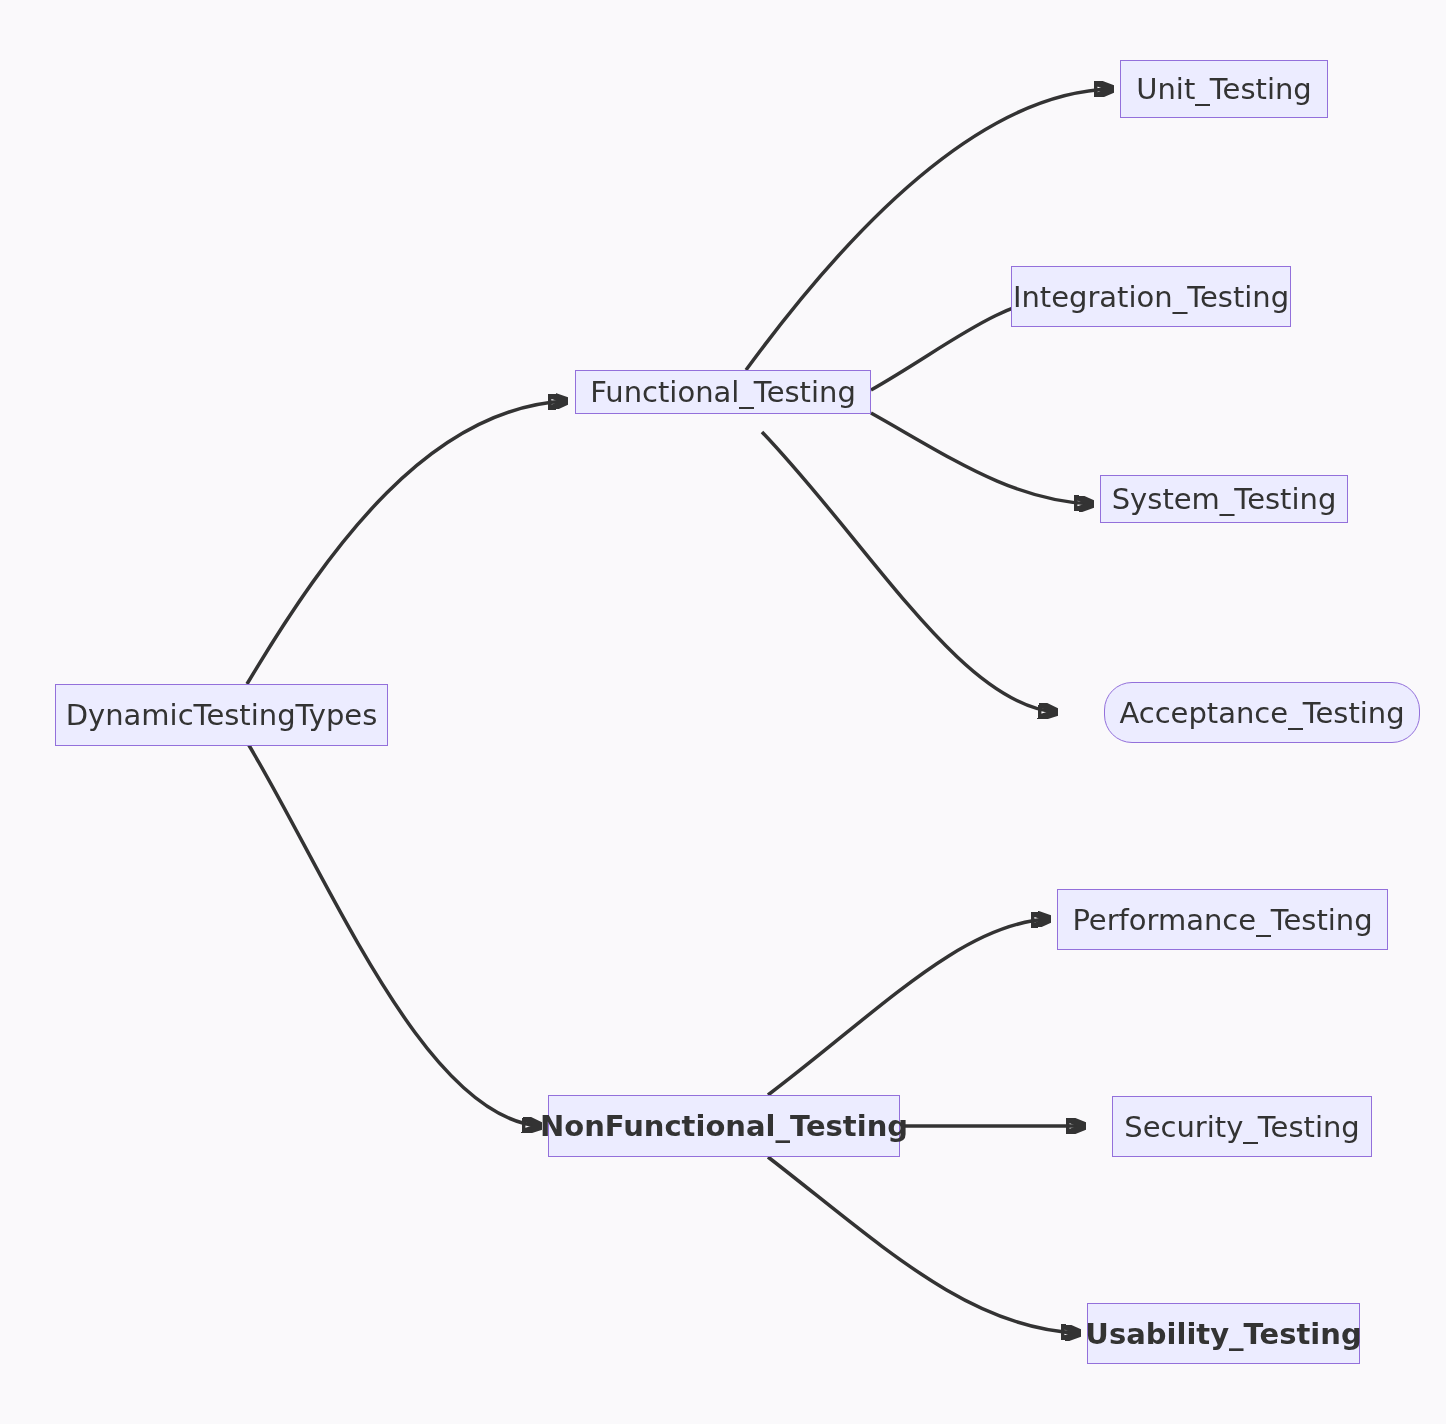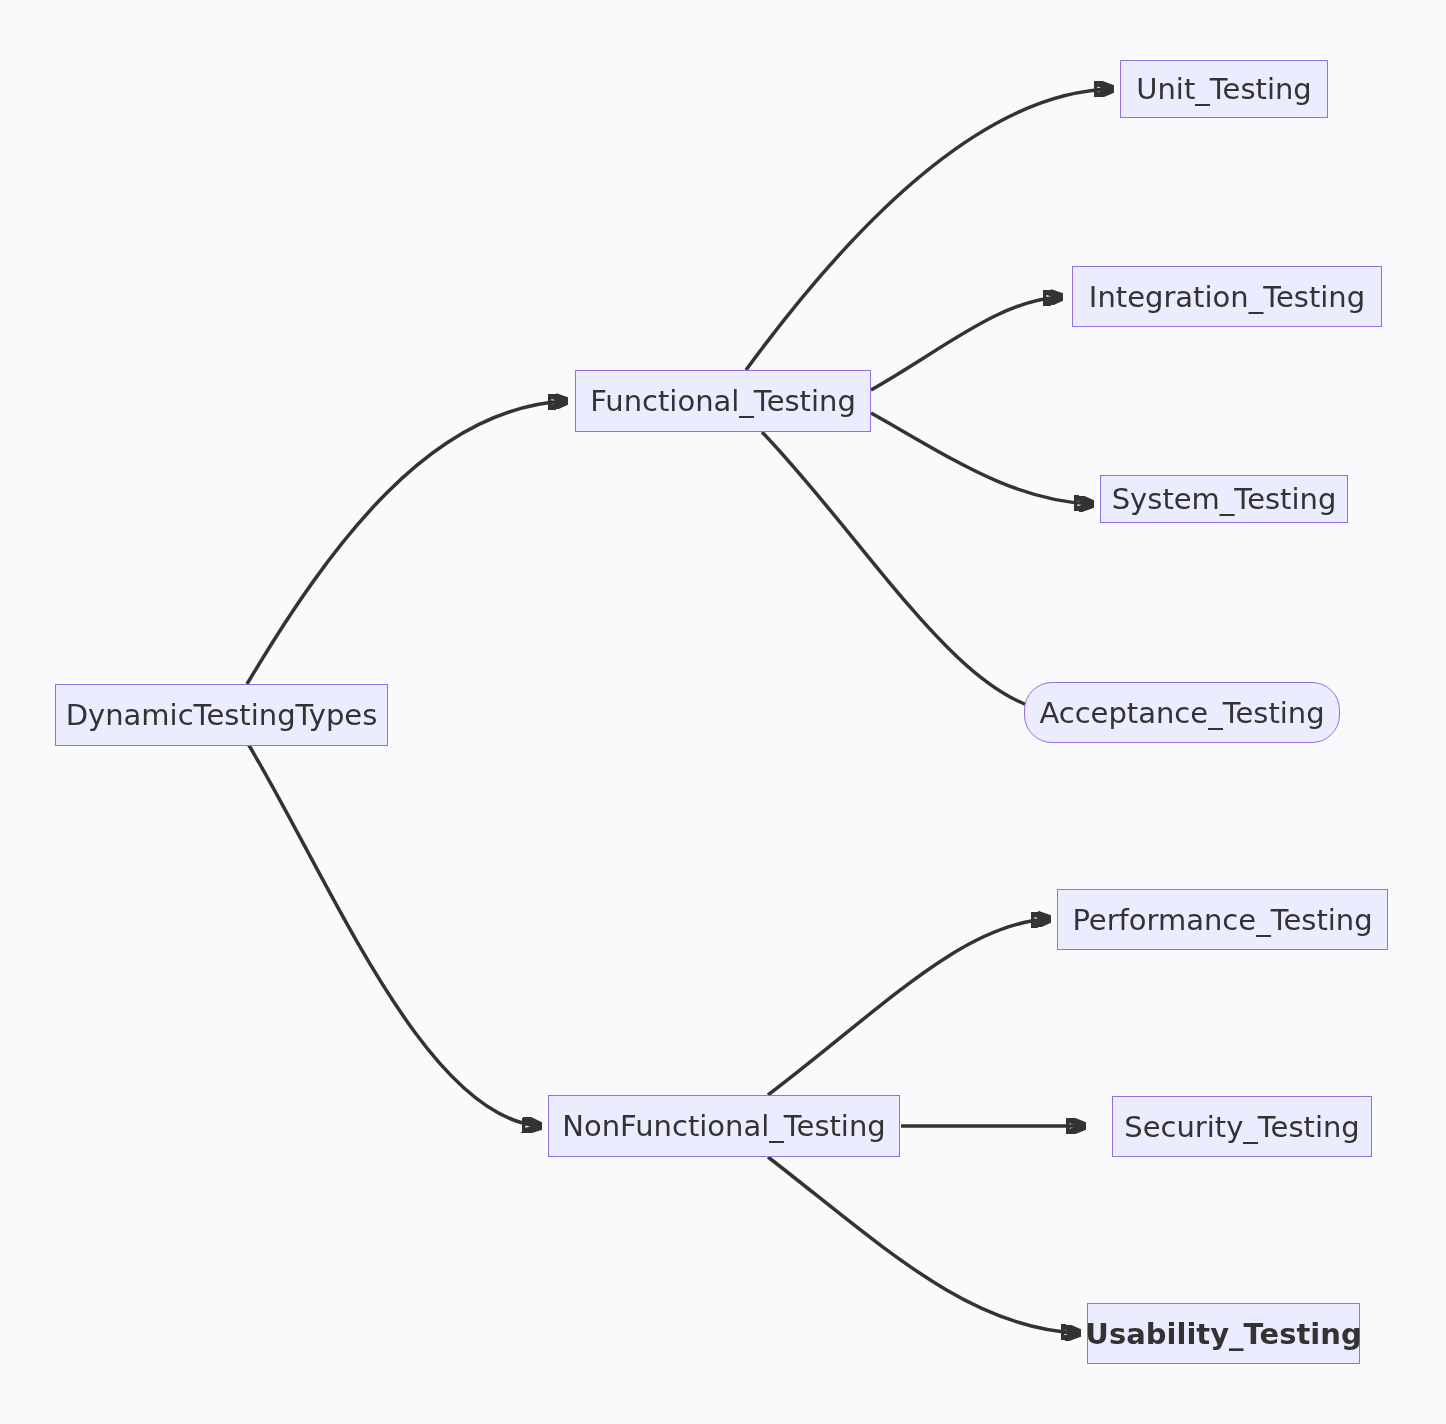--- a/index.html
+++ b/index.html
@@ -33,26 +33,26 @@
     align-items: center;
     justify-content: center;
     background: #ECECFF;
     border: 1.5px solid #9370DB;
     color: #333333;
     font-size: 29px;
     white-space: nowrap;
     padding: 0 13px;
   }
   #n-root         { left: 55px;   top: 684px;  width: 333px; height: 62px; }
-  #n-functional   { left: 575px;  top: 370px;  width: 296px; height: 62px; }
-  #n-nonfunctional{ left: 548px;  top: 1095px; width: 352px; height: 62px; }
+  #n-functional   { left: 575px;  top: 370px;  width: 296px; height: 44px; }
+  #n-nonfunctional{ left: 548px;  top: 1095px; width: 352px; height: 62px; font-weight: bold; }
   #n-unit         { left: 1120px; top: 60px;   width: 208px; height: 58px; }
-  #n-integration  { left: 1072px; top: 266px;  width: 310px; height: 61px; }
+  #n-integration  { left: 1011px; top: 266px;  width: 280px; height: 61px; }
   #n-system       { left: 1100px; top: 475px;  width: 248px; height: 48px; }
-  #n-acceptance   { left: 1024px; top: 682px;  width: 316px; height: 61px; border-radius: 28px; }
+  #n-acceptance   { left: 1104px; top: 682px;  width: 316px; height: 61px; border-radius: 28px; }
   #n-performance  { left: 1057px; top: 889px;  width: 331px; height: 61px; }
   #n-security     { left: 1092px; top: 1096px; width: 260px; height: 61px; margin-left: 20px; }
   #n-usability    { left: 1087px; top: 1303px; width: 273px; height: 61px; font-weight: bold; }
 </style>
 </head>
 <body>
 
 <div class="canvas">
 
   <svg class="edges" width="1446" height="1424" viewBox="0 0 1446 1424" xmlns="http://www.w3.org/2000/svg">

